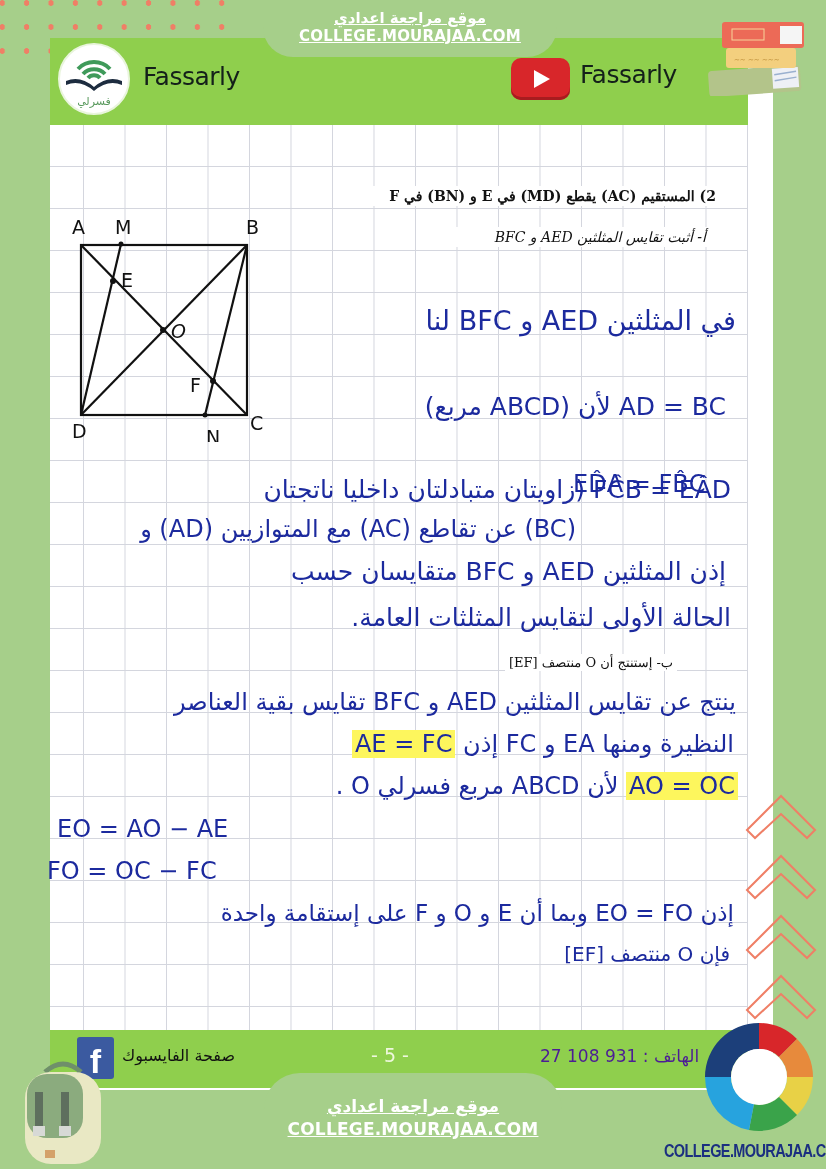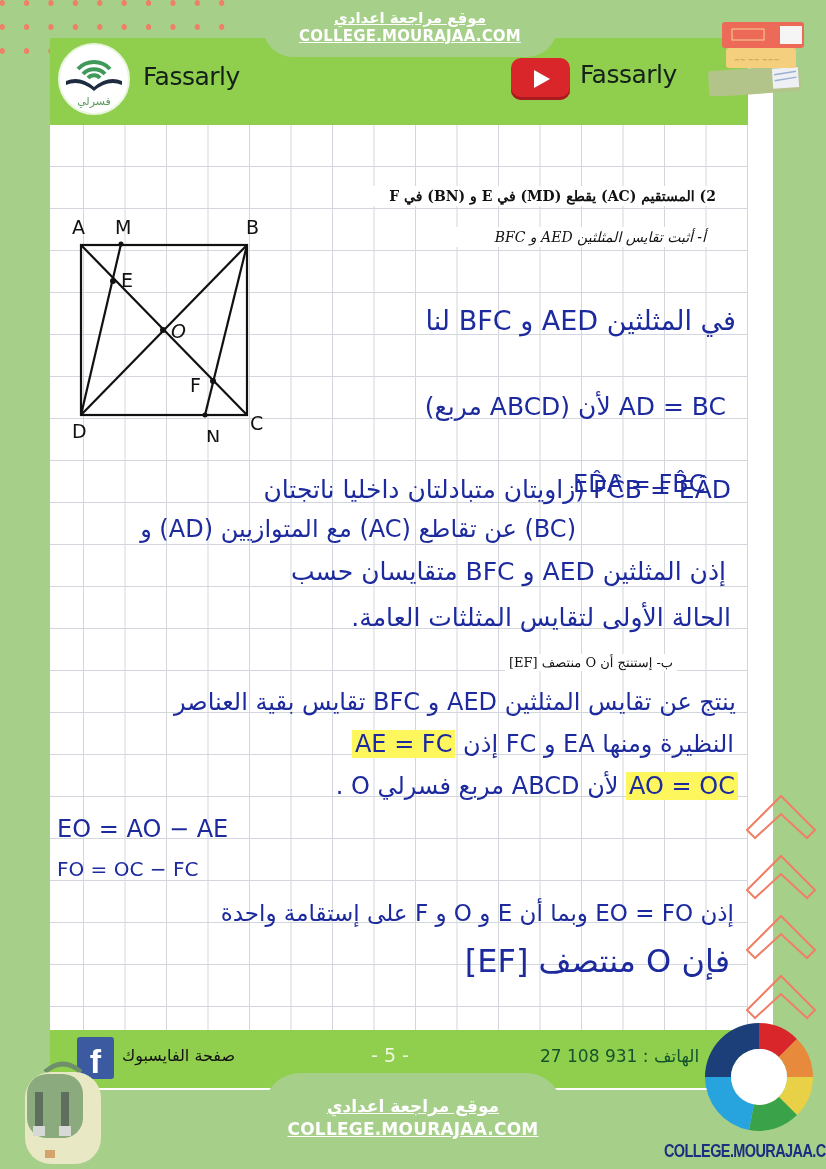--- a/index.html
+++ b/index.html
@@ -40,21 +40,21 @@
       linear-gradient(to right, #d4d6de 1.4px, transparent 1.4px),
       linear-gradient(to bottom, #d4d6de 1.4px, transparent 1.4px);
     background-size: 41.5px 42px;
     background-position: -8.5px -1px; }
 
   
   .footer { position: absolute; left: 50px; top: 1030px; width: 698px; height: 58px; background: #8fcf4d; }
   .fb { position: absolute; left: 77px; top: 1037px; width: 37px; height: 42px; background: #3b5aa0; border-radius: 3px; color: #fff; font-weight: bold; font-size: 34px; text-align: center; line-height: 48px; font-family: "Liberation Sans", sans-serif; }
   .footer-fb-label { position: absolute; left: 122px; top: 1046px; font-size: 16px; color: #111; direction: rtl; }
   .footer-page { position: absolute; left: 371px; top: 1044px; font-size: 19px; color: #eef7dd; }
-  .footer-phone { position: absolute; left: 540px; top: 1046px; font-size: 17px; color: #14532d; direction: rtl; }
+  .footer-phone { position: absolute; left: 540px; top: 1046px; font-size: 17px; color: #4c1d95; direction: rtl; }
 
   
   .q { position: absolute; font-family: "DejaVu Serif", serif; color: #111; direction: rtl; font-size: 14px; background: #fff; }
   .q-line1 { left: 345px; top: 186px; width: 375px; padding: 2px 4px; font-weight: bold; }
   .q-line2 { left: 440px; top: 227px; width: 270px; padding: 2px 4px; font-style: italic; }
   .q-b { left: 505px; top: 654px; padding: 1px 4px; font-size: 13px; }
 
   
   .hw { position: absolute; color: #1c2a9e; font-family: "DejaVu Sans", sans-serif; white-space: nowrap; }
   .rtl { direction: rtl; text-align: center; }
@@ -152,23 +152,23 @@
 <div class="hw rtl" style="right:95px;top:603px;font-size:25px;">الحالة الأولى لتقايس المثلثات العامة.</div>
 
 <div class="hw rtl" style="right:90px;top:688px;font-size:24px;">ينتج عن تقايس المثلثين AED و BFC تقايس بقية العناصر</div>
 <div class="hw rtl" style="right:92px;top:730px;font-size:24px;">
   <span>النظيرة  ومنها  EA  و  FC  إذن</span> <span class="hl">AE = FC</span>
 </div>
 <div class="hw rtl" style="right:88px;top:772px;font-size:24px;">
   <span class="hl">AO = OC</span> <span>لأن  ABCD  مربع فسرلي O .</span>
 </div>
 <div class="hw" style="left:57px;top:815px;font-size:24px;">EO = AO − AE</div>
-<div class="hw" style="left:57px;top:857px;font-size:20px;">FO = OC − FC</div>
+<div class="hw" style="left:47px;top:857px;font-size:24px;">FO = OC − FC</div>
 <div class="hw rtl" style="right:92px;top:900px;font-size:23px;">إذن  EO = FO  وبما أن E و O و F على إستقامة واحدة</div>
-<div class="hw rtl" style="right:96px;top:942px;font-size:32px;">فإن O منتصف [EF]</div>
+<div class="hw rtl" style="right:96px;top:942px;font-size:20px;">فإن O منتصف [EF]</div>
 
 <div class="chev" style="top:792px;">
   <svg viewBox="0 0 72 50">
       <path d="M2 38 L36 4 L70 38 L62 46 L36 22 L10 46 Z" fill="none" stroke="#ef7f66" stroke-width="2"></path>
     </svg>
 </div>
 <div class="chev" style="top:852px;">
   <svg viewBox="0 0 72 50">
       <path d="M2 38 L36 4 L70 38 L62 46 L36 22 L10 46 Z" fill="none" stroke="#ef7f66" stroke-width="2"></path>
     </svg>

